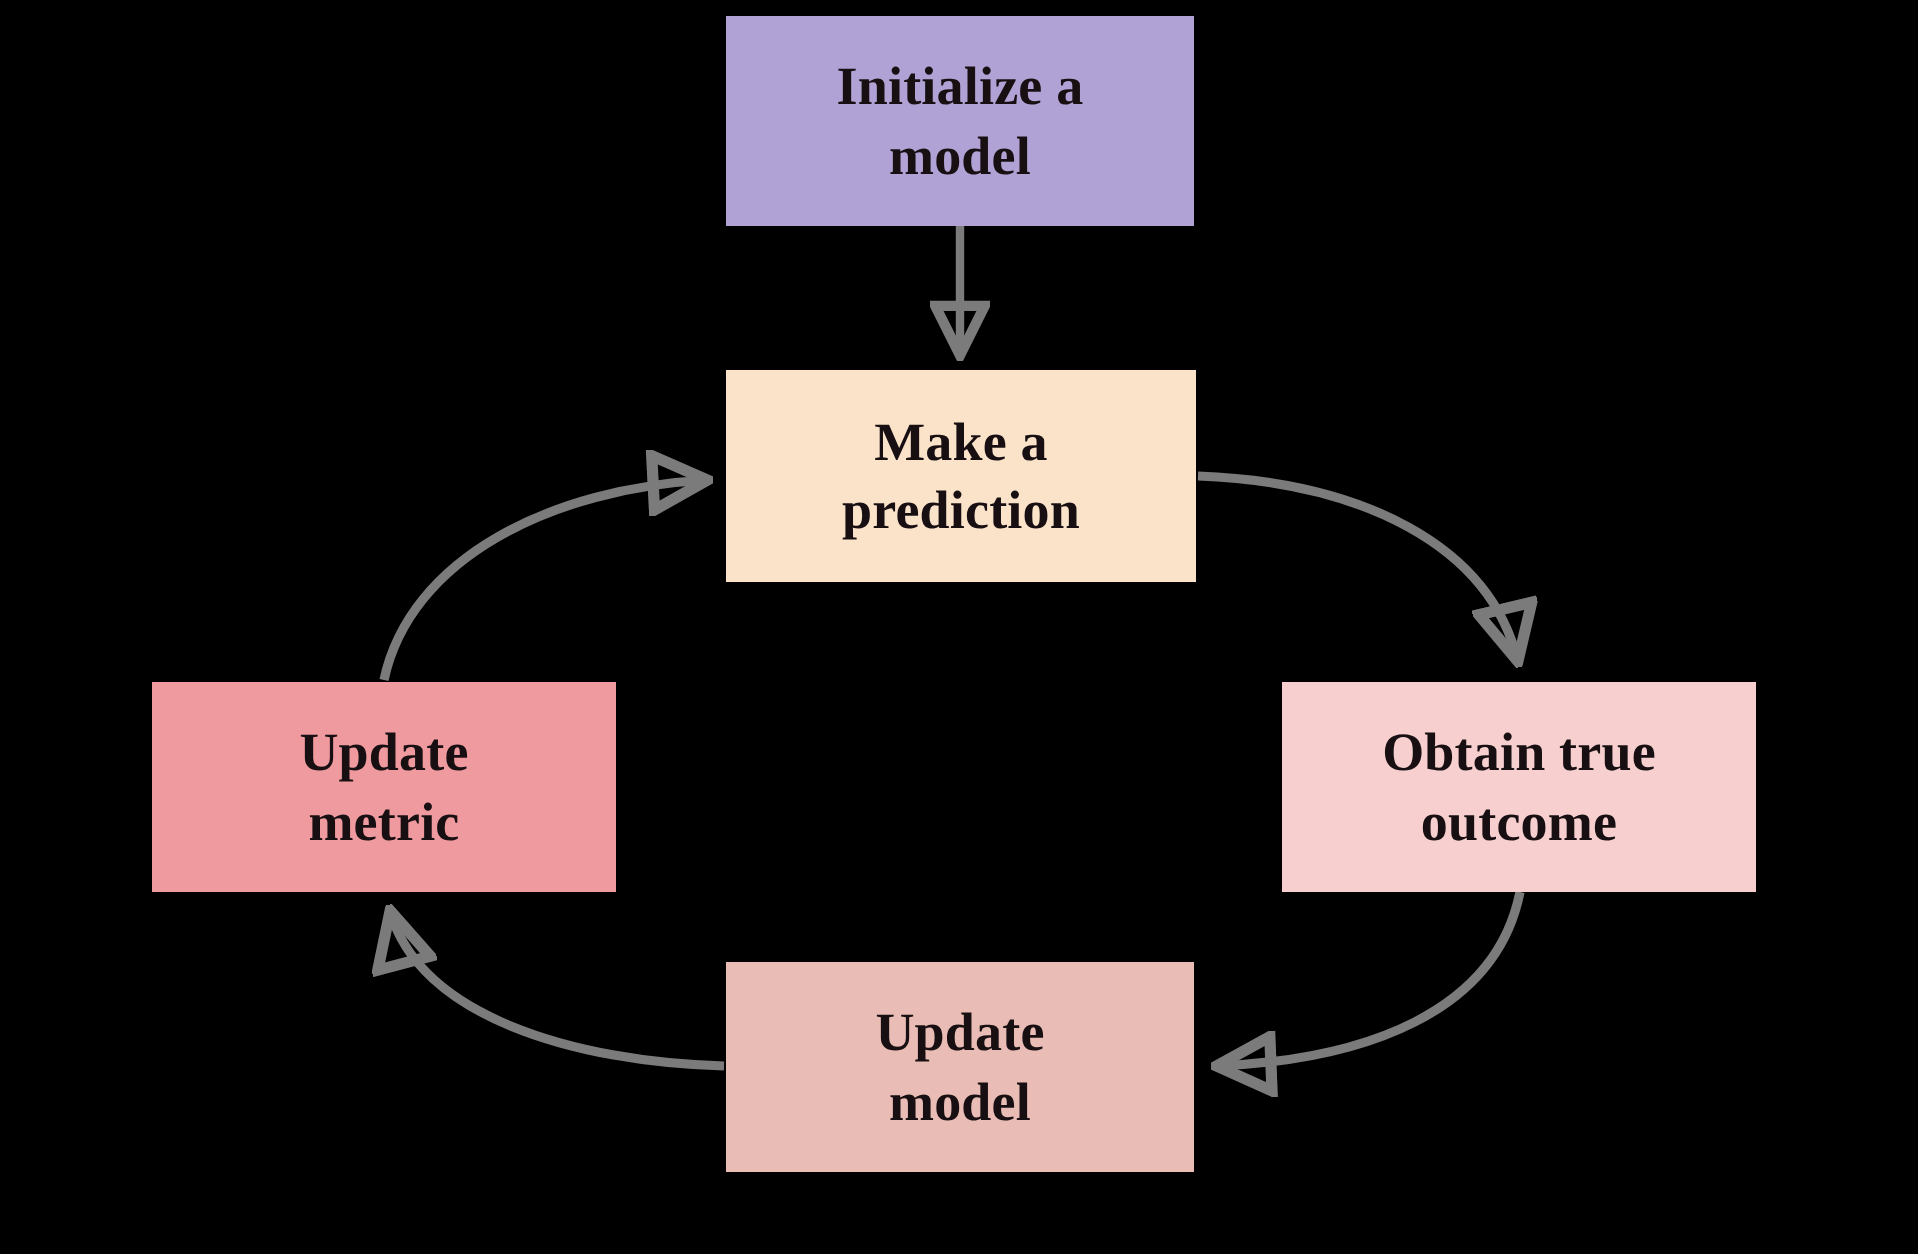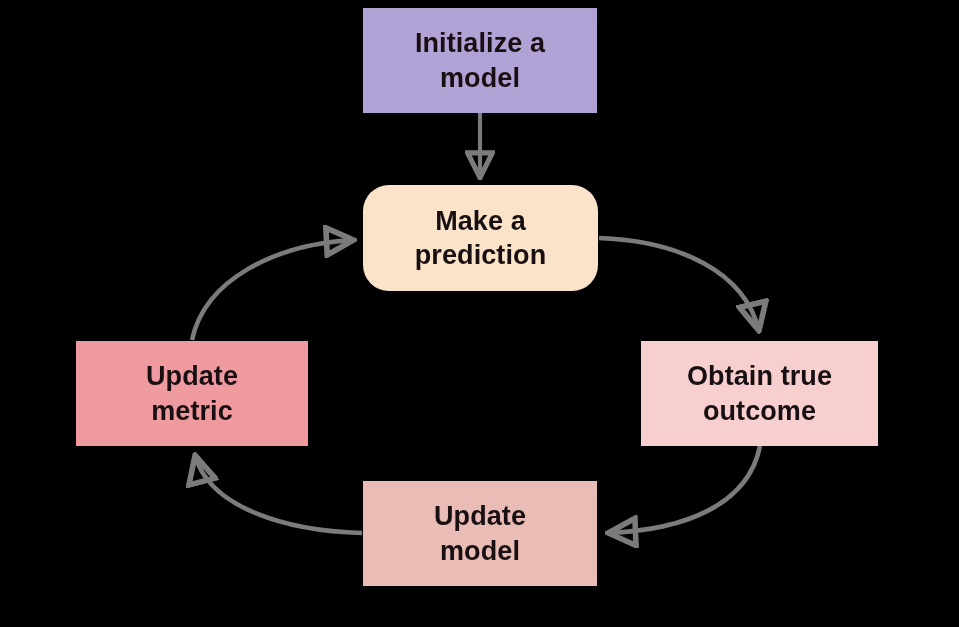--- a/index.html
+++ b/index.html
@@ -30,21 +30,21 @@
   .node-box {
     position: absolute;
     display: flex;
     align-items: center;
     justify-content: center;
     text-align: center;
     box-sizing: border-box;
     z-index: 2;
   }
   .node-label {
-    font-family: Liberation Sans, sans-serif;
+    font-family: Liberation Serif, serif;
     font-weight: bold;
     font-size: 27px;
     line-height: 1.26;
     color: #180f12;
     letter-spacing: 0.1px;
     white-space: pre-line;
     padding: 0 6px;
   }
   
   #node-initialize  { left: 363px; top: 8px;   width: 234px; height: 105px; }
@@ -74,21 +74,21 @@
     <path d="M 362 533 C 287 531, 209 508, 195 455" fill="none" stroke="#7b7b7b" stroke-width="4.6" marker-end="url(#arrowhead)"></path>
 
     <path d="M 192 340 C 205 279, 276 244, 354 240" fill="none" stroke="#7b7b7b" stroke-width="4.6" marker-end="url(#arrowhead)"></path>
   </svg>
 
   <div class="node-box" id="node-initialize" style="background:#b0a2d4;">
     <span class="node-label">Initialize a
 model</span>
   </div>
 
-  <div class="node-box" id="node-predict" style="background:#fbe3ca;border-radius:26px;">
+  <div class="node-box" id="node-predict" style="background:#fbe3ca;">
     <span class="node-label">Make a
 prediction</span>
   </div>
 
   <div class="node-box" id="node-obtain" style="background:#f7cfcf;">
     <span class="node-label">Obtain true
 outcome</span>
   </div>
 
   <div class="node-box" id="node-update-model" style="background:#e9bcb5;">

